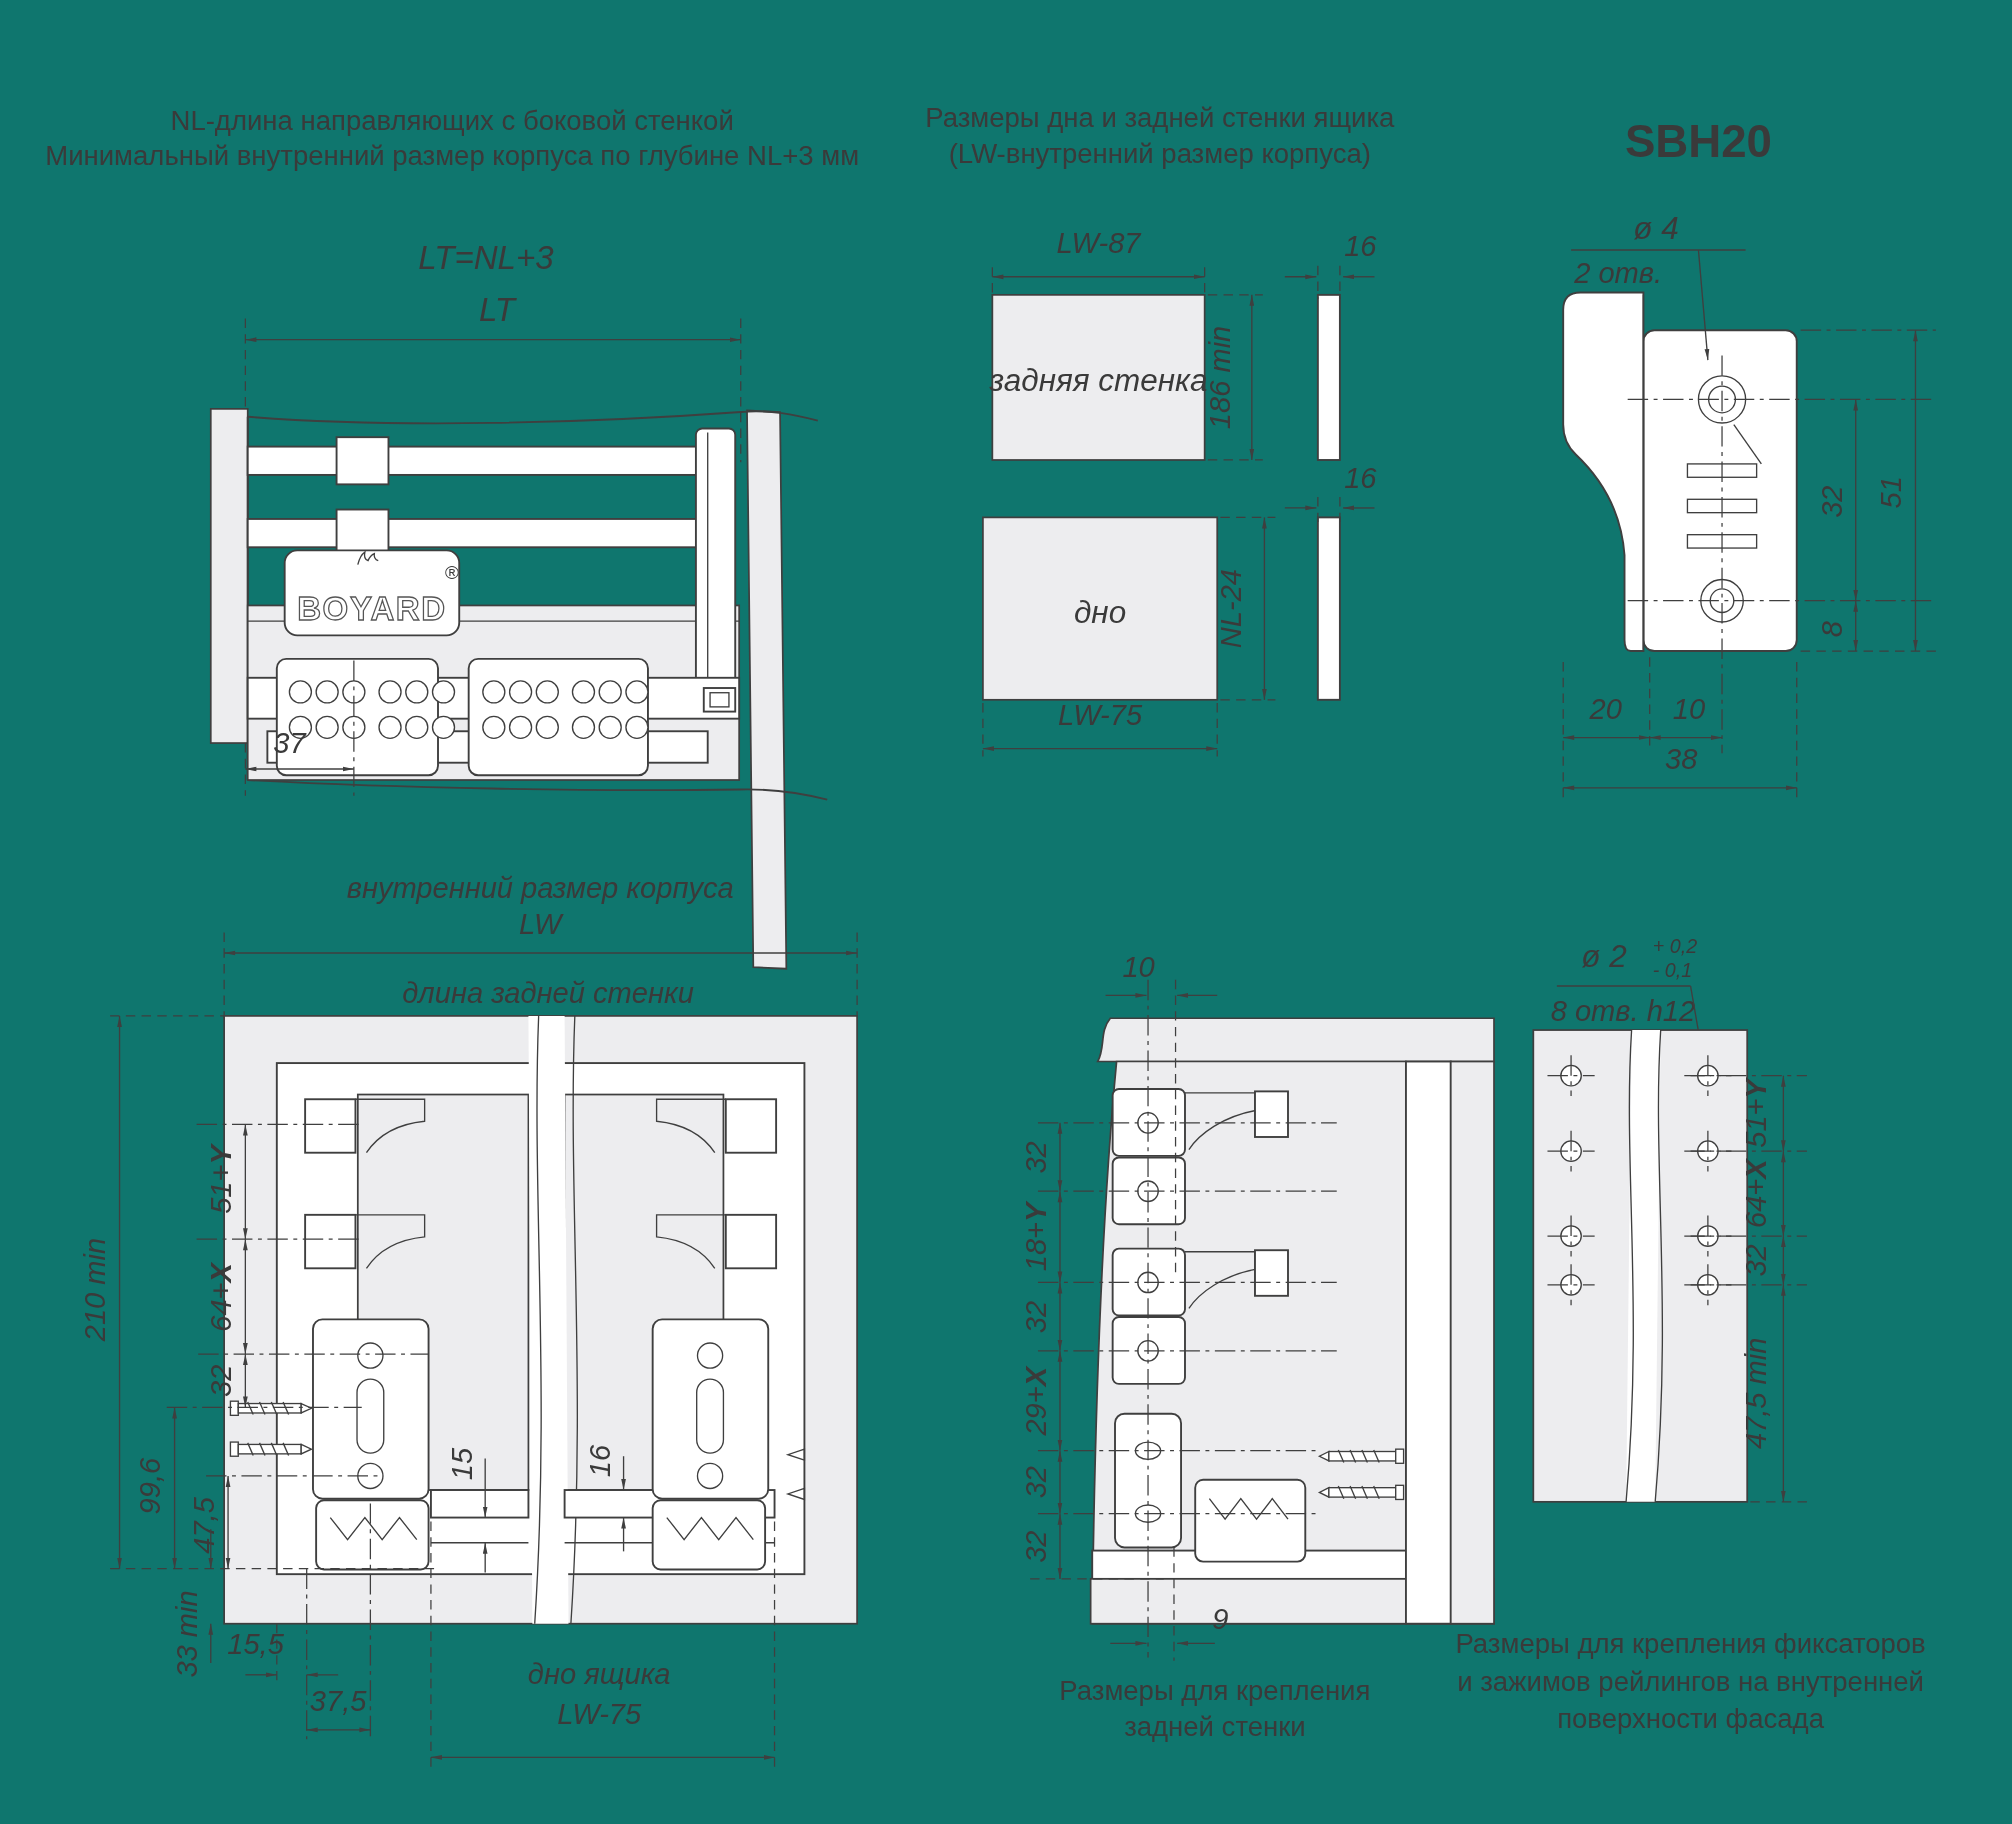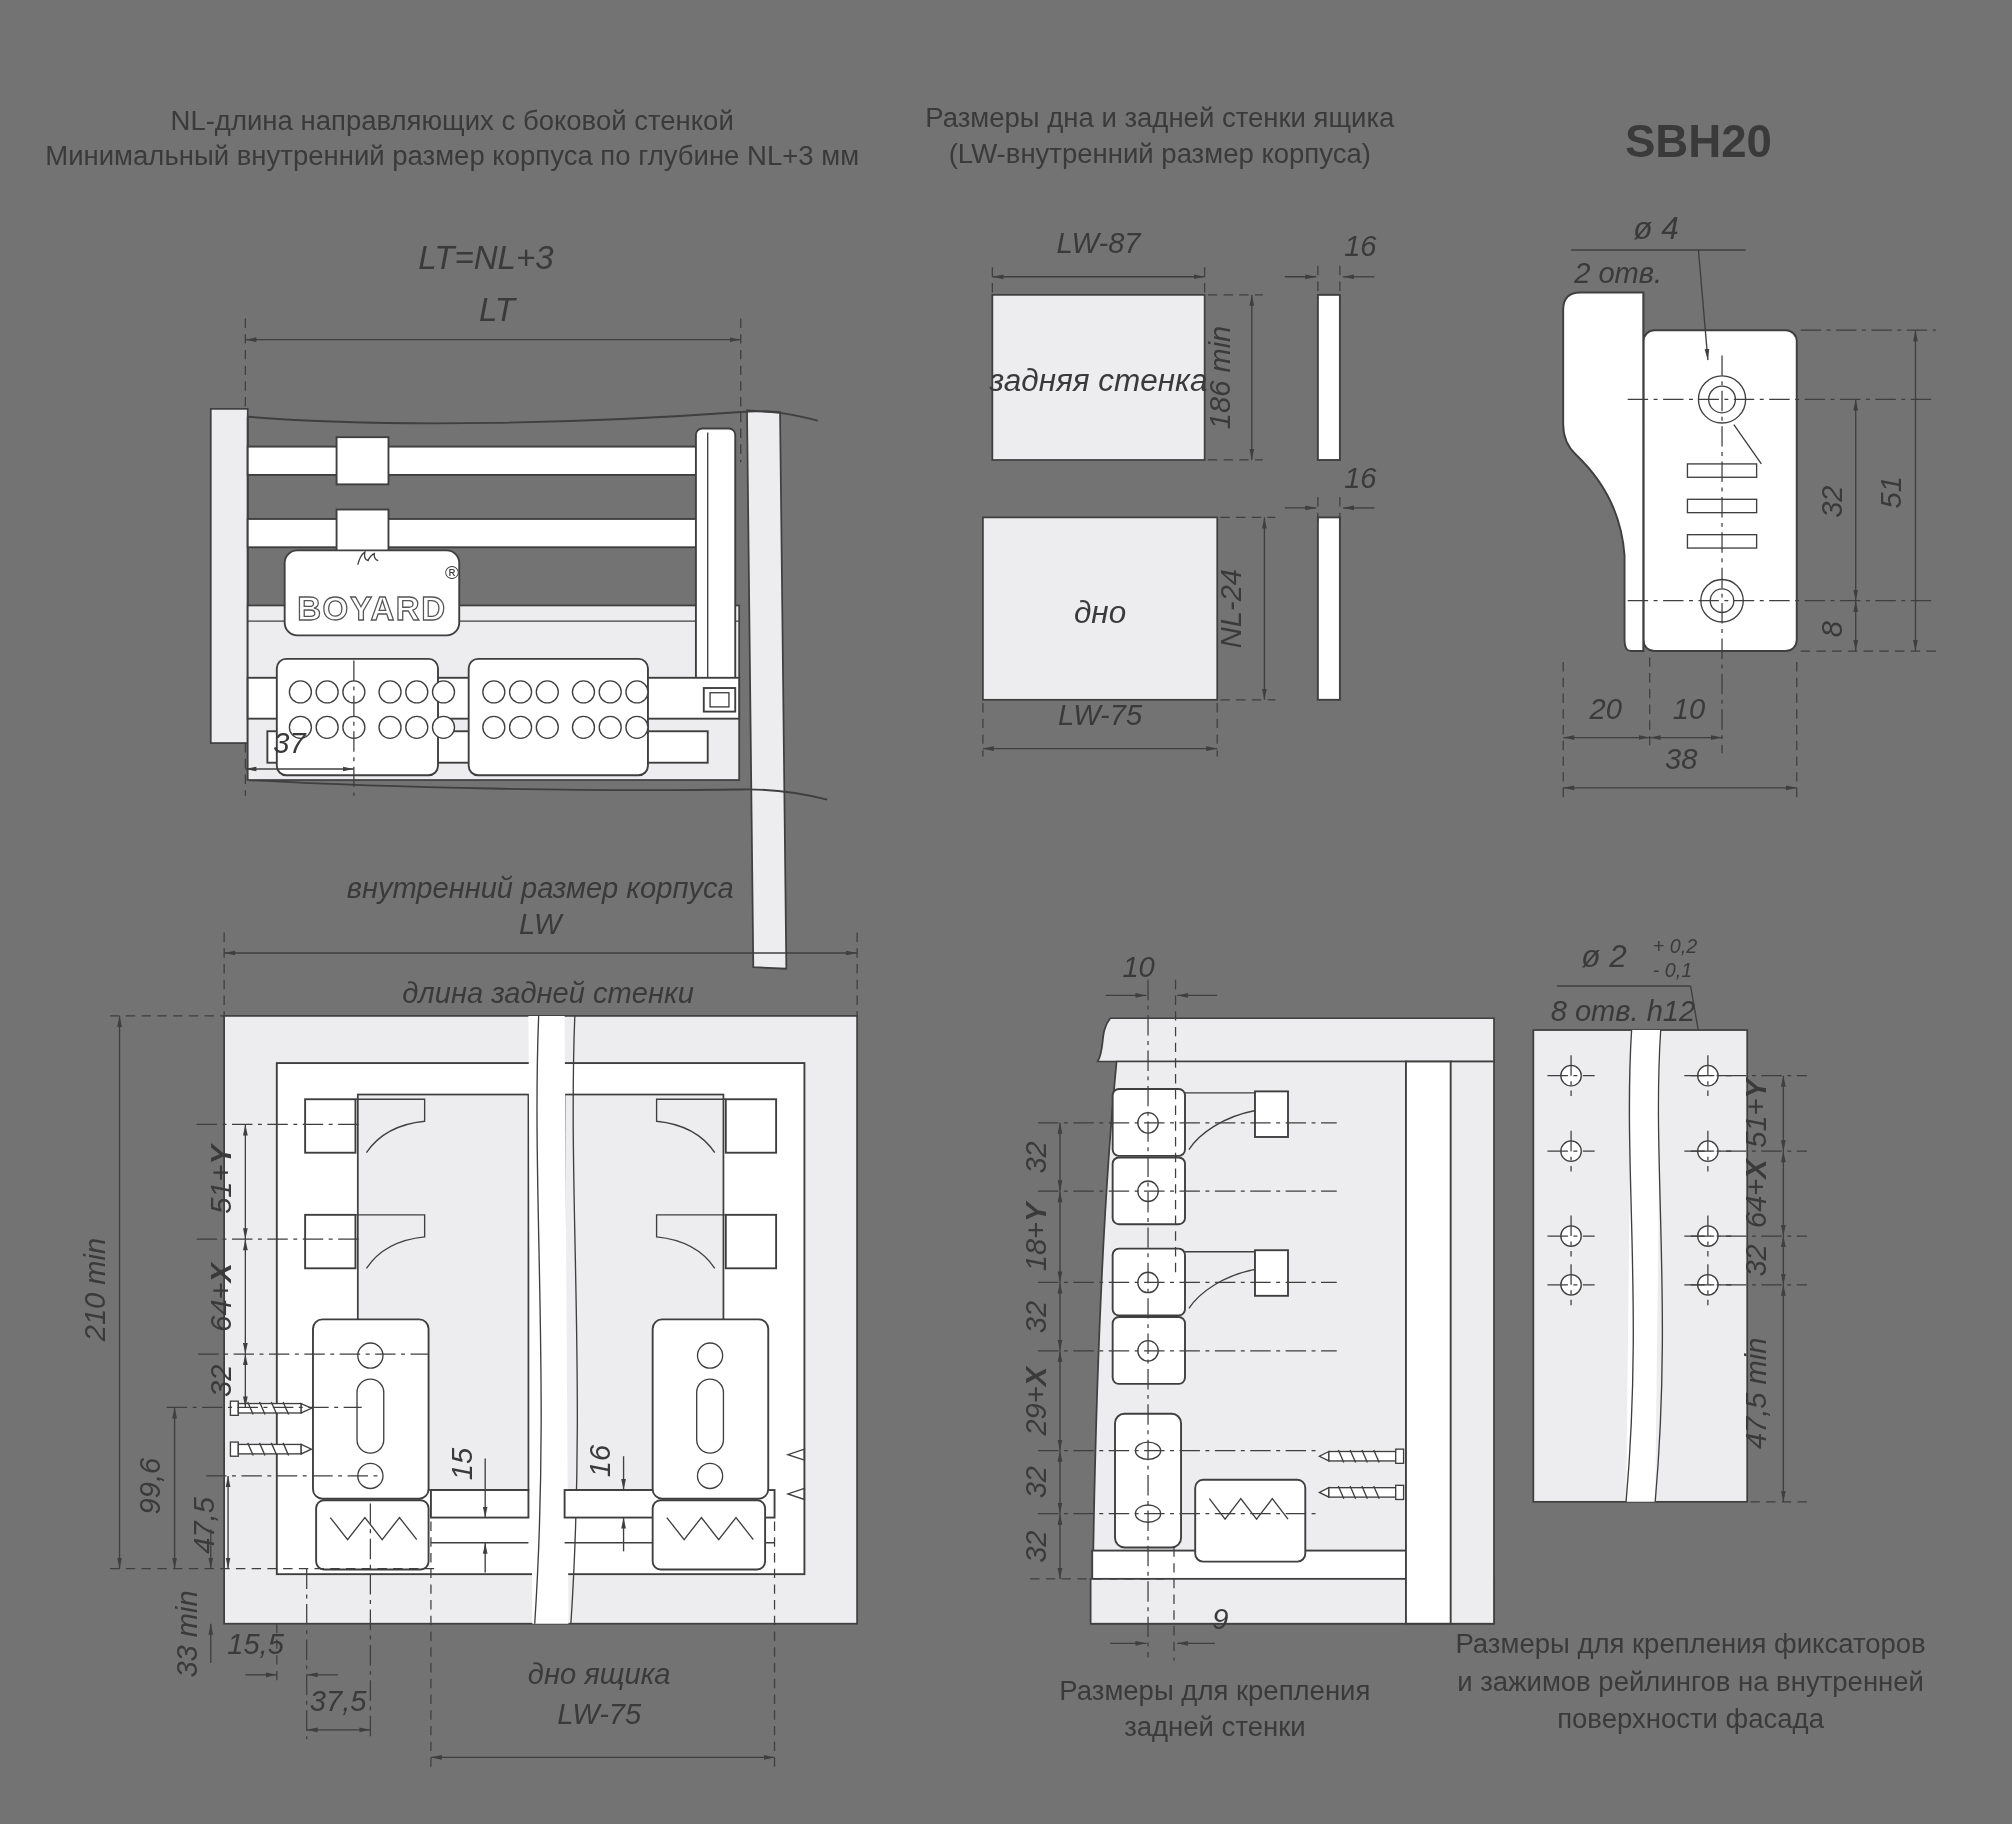--- a/index.html
+++ b/index.html
@@ -1,16 +1,16 @@
 <!DOCTYPE html>
 <html style="font-size:12.6px"><head>
 <meta charset="utf-8">
 <style>
   html,body{margin:0;padding:0;background:#fff;}
-  #page{position:relative;width:2013px;height:1825px;background:#737373;font-family:"Liberation Sans",sans-serif;text-align:center;}
+  #page{position:relative;width:2013px;height:1825px;background:#0f766e;font-family:"Liberation Sans",sans-serif;text-align:center;}
   svg{display:block;}
   text{fill:#3a3a3a;}
   .t{font-size:35px;text-anchor:middle;}
   .cap{font-size:35px;text-anchor:middle;}
   .d{font-size:37px;font-style:italic;text-anchor:middle;}
   .ds{font-size:25px;font-style:italic;text-anchor:start;}
   .lab{font-size:40px;font-style:italic;text-anchor:middle;}
   .big{font-size:58px;font-weight:bold;text-anchor:middle;}
   .bv{font-weight:bold;}
   .logo{font-size:42px;font-weight:bold;text-anchor:middle;fill:#fff;stroke:#555;stroke-width:1.6;letter-spacing:2px;}

